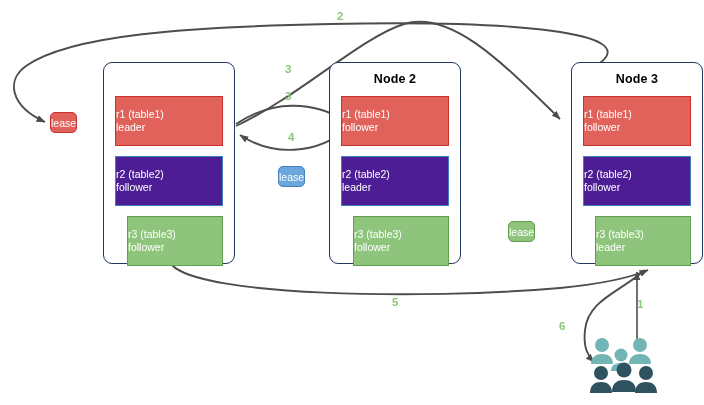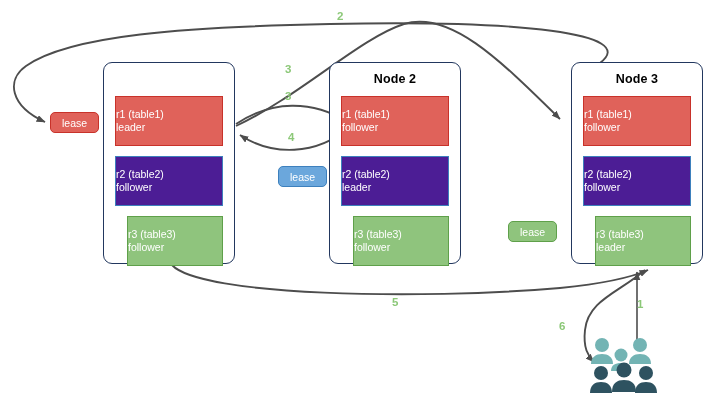--- a/index.html
+++ b/index.html
@@ -73,21 +73,21 @@
   .replica .rl { display: block; }
   .replica.red   { background: #e0625a; border: 1.4px solid #c8322a; }
   .replica.blue  { background: #4c1d95; border: 1.4px solid #3d80bd; }
   .replica.green { background: #8fc47d; border: 1.4px solid #5fa04a; margin-left: 12px; }
 
   
   .lease {
     position: absolute;
     box-sizing: border-box;
     height: 21px;
-    padding: 0 11px;
+    padding: 0 0;
     border-radius: 5px;
     display: flex;
     align-items: center;
     justify-content: center;
     color: #ffffff;
     font-size: 10.5px;
     white-space: nowrap;
   }
   .lease.red   { background: #e0625a; border: 1.6px solid #c8322a; }
   .lease.blue  { background: #6ba7dc; border: 1.6px solid #3d80bd; }

